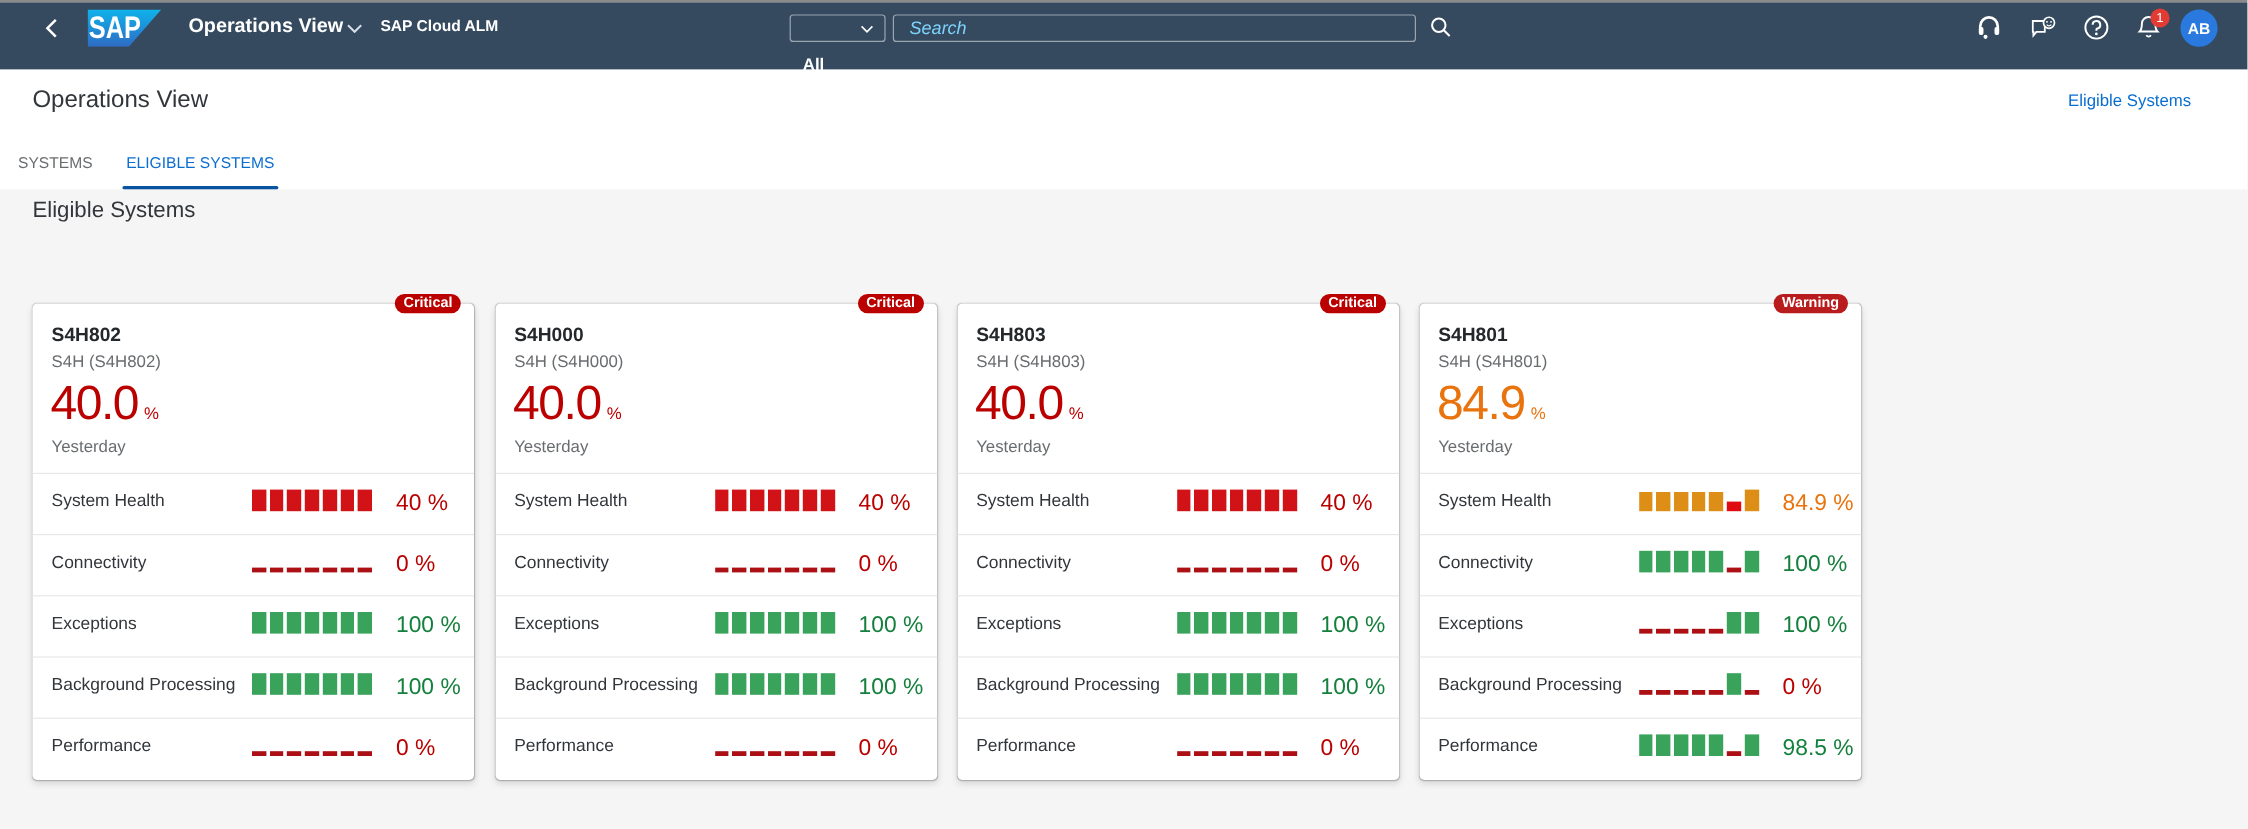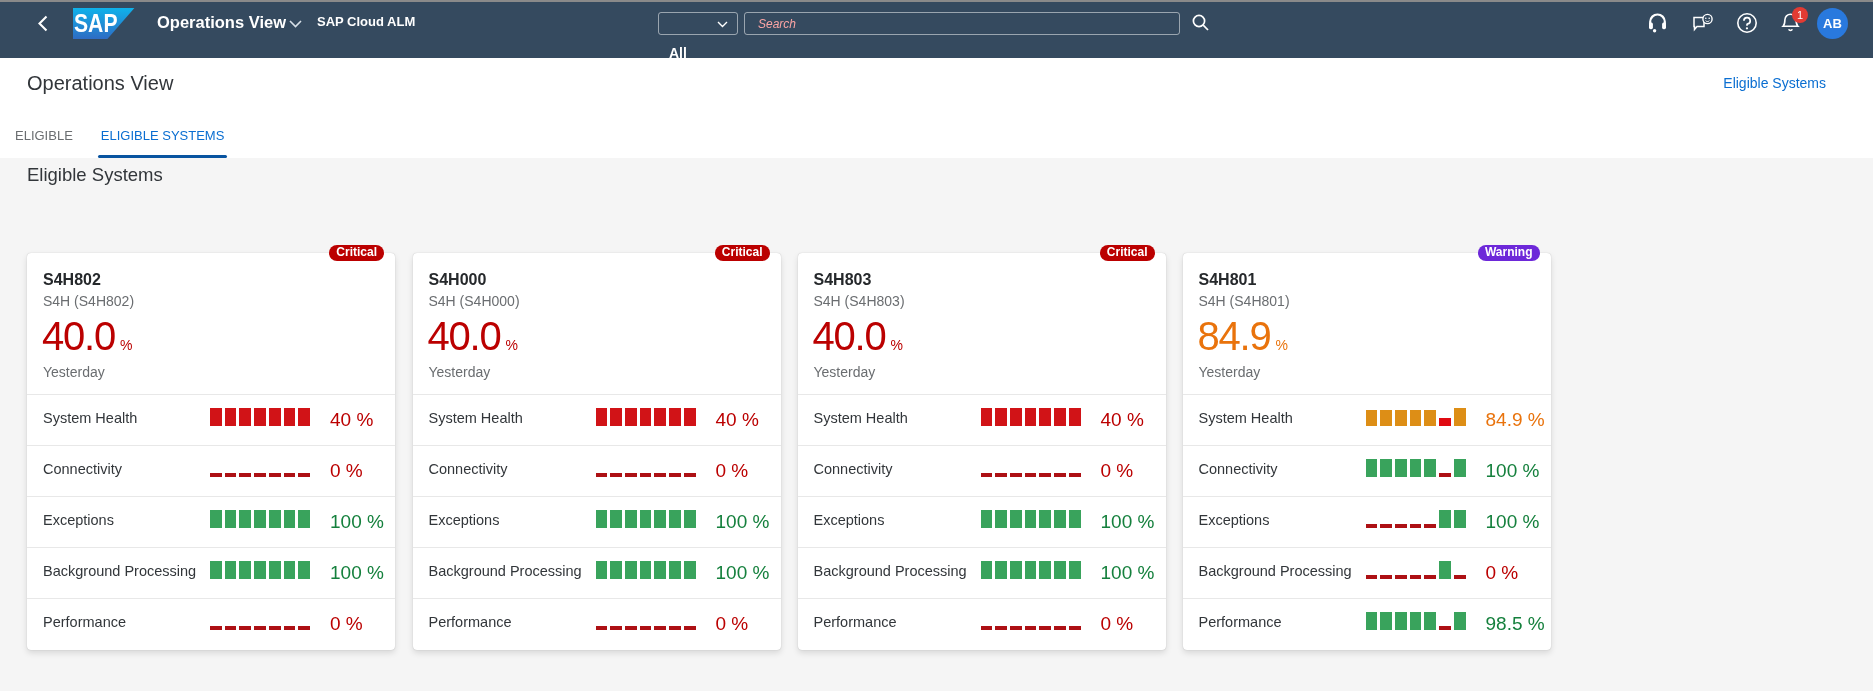--- a/index.html
+++ b/index.html
@@ -8,21 +8,21 @@
 .shell { position:relative; height:56px; background:#354a5f; }
 .shell .back { position:absolute; left:36px; top:13px; }
 .logo { position:absolute; left:73px; top:6px; }
 .appname { position:absolute; left:157px; top:0; height:40px; line-height:40px; color:#fff; font-size:16.5px; font-weight:bold; }
 .shellchev { position:absolute; left:289px; top:18px; }
 .appsub { position:absolute; left:317px; top:0; height:40px; line-height:40px; color:#fff; font-size:13px; font-weight:bold; }
 .allbox { position:absolute; left:658px; top:9.5px; width:80px; height:23px; border:1px solid rgba(255,255,255,0.5); border-radius:3px; color:#fff; }
 .allbox .t { position:absolute; left:10px; top:0; line-height:22px; font-size:14px; font-weight:bold;margin-top:29px; }
 .allbox svg { position:absolute; right:9px; top:8px; }
 .searchbox { position:absolute; left:744px; top:9.5px; width:436px; height:23px; border:1px solid rgba(255,255,255,0.5); border-radius:3px; }
-.searchbox .ph { position:absolute; left:13px; top:0; line-height:22px; font-size:12px; font-style:italic; color:#fca5a5; }
+.searchbox .ph { position:absolute; left:13px; top:0; line-height:22px; font-size:15px; font-style:italic; color:#7dd3fc; }
 .mag { position:absolute; left:1191px; top:11px; }
 .ricon { position:absolute; top:10px; }
 .i-hs { left:1647px; }
 .i-chat { left:1692px; }
 .i-help { left:1736px; }
 .i-bell { left:1780px; }
 .nbadge { position:absolute; left:1792px; top:5px; width:16px; height:16px; border-radius:8px; background:#e23b33; color:#fff; font-size:11px; line-height:16px; text-align:center; }
 .avatar { position:absolute; left:1817px; top:6px; width:31px; height:31px; border-radius:50%; background:#2979de; color:#fff; font-size:13px; font-weight:bold; line-height:31px; text-align:center; }
 .pagehead { position:relative; height:100px; background:#fff; }
 .pagehead h1 { position:absolute; left:27px; top:14px; font-size:20px; font-weight:normal; color:#32363a; }
@@ -32,21 +32,21 @@
 .tab.sel { margin-left:28px; color:#0a6ed1; position:relative; }
 .tab.sel:after { content:""; position:absolute; left:-3px; right:-3px; bottom:0.5px; height:2.5px; background:#0854a0; border-radius:2px; }
 .content { position:relative; height:549px; background:#f5f5f5; }
 .content h2 { position:absolute; left:27px; top:6px; font-size:18.5px; font-weight:normal; color:#32363a; }
 .content .desc { position:absolute; left:27px; top:60px; font-size:14px; color:#41454a; }
 .cards { position:absolute; left:27px; top:94.5px; }
 .card { position:absolute; top:0; width:368px; height:397px; background:#fff; border-radius:4px; box-shadow:0 0 1px rgba(0,0,0,0.25), 0 3px 6px rgba(0,0,0,0.12); }
 .card.c1 { left:0; } .card.c2 { left:385.5px; } .card.c3 { left:770.5px; } .card.c4 { left:1155.5px; }
 .badge { position:absolute; top:-8px; right:11px; height:16px; line-height:15.5px; border-radius:8px; padding:0 7px; color:#fff; font-size:12px; font-weight:bold; }
 .badge.crit { background:#bb0000; }
-.badge.warn { background:#6d28d9; }
+.badge.warn { background:#b91c1c; }
 .c-title { position:absolute; left:16px; top:18px; font-size:16px; font-weight:bold; color:#25282b; }
 .c-sub { position:absolute; left:16px; top:40px; font-size:14px; color:#6a6d70; }
 .c-num { position:absolute; left:15px; top:53px; height:60px; line-height:60px; font-size:40px; letter-spacing:-1.2px; }
 .c-num .pct { font-size:14px; font-weight:normal; margin-left:5px; }
 .red-t { color:#bb0000; } .orange-t { color:#e9730c; } .green-t { color:#15803d; }
 .c-date { position:absolute; left:16px; top:111.5px; font-size:14px; color:#6a6d70; }
 .rows { position:absolute; left:0; top:141.5px; width:368px; }
 .row { position:relative; height:51px; border-top:1px solid #e8e8e8; }
 .row .lbl { position:absolute; left:16px; top:0; height:51px; line-height:46px; font-size:14.5px; color:#32363a; }
 .chart { position:absolute; left:183px; top:12.5px; width:100px; height:18px; display:flex; justify-content:space-between; align-items:flex-end; }
@@ -116,21 +116,21 @@
   <svg class="ricon i-bell" width="21" height="21" viewBox="0 0 21 21">
       <path d="M10.5 2.2 a5.6 5.6 0 0 1 5.6 5.6 c0 4.6 1.8 6.4 1.8 6.4 h-14.8 c0 0 1.8 -1.8 1.8 -6.4 a5.6 5.6 0 0 1 5.6 -5.6 z" fill="none" stroke="#fff" stroke-width="1.6"></path>
       <path d="M8.7 17.3 a1.9 1.9 0 0 0 3.6 0" fill="none" stroke="#fff" stroke-width="1.5"></path>
     </svg>
   <div class="nbadge">1</div>
   <div class="avatar">AB</div>
 </div>
 <div class="pagehead">
   <h1>Operations View</h1>
   <span class="link">Eligible Systems</span>
-  <div class="tabs"><span class="tab">ELIGIBLE</span><span class="tab sel">ELIGIBLE SYSTEMS</span></div>
+  <div class="tabs"><span class="tab">SYSTEMS</span><span class="tab sel">ELIGIBLE SYSTEMS</span></div>
 </div>
 <div class="content">
   <h2>Eligible Systems</h2>
   <div class="cards">
     <div class="card c1">
       <div class="badge crit">Critical</div>
       <div class="c-title">S4H802</div>
       <div class="c-sub">S4H (S4H802)</div>
       <div class="c-num red-t">40.0<span class="pct">%</span></div>
       <div class="c-date">Yesterday</div>

